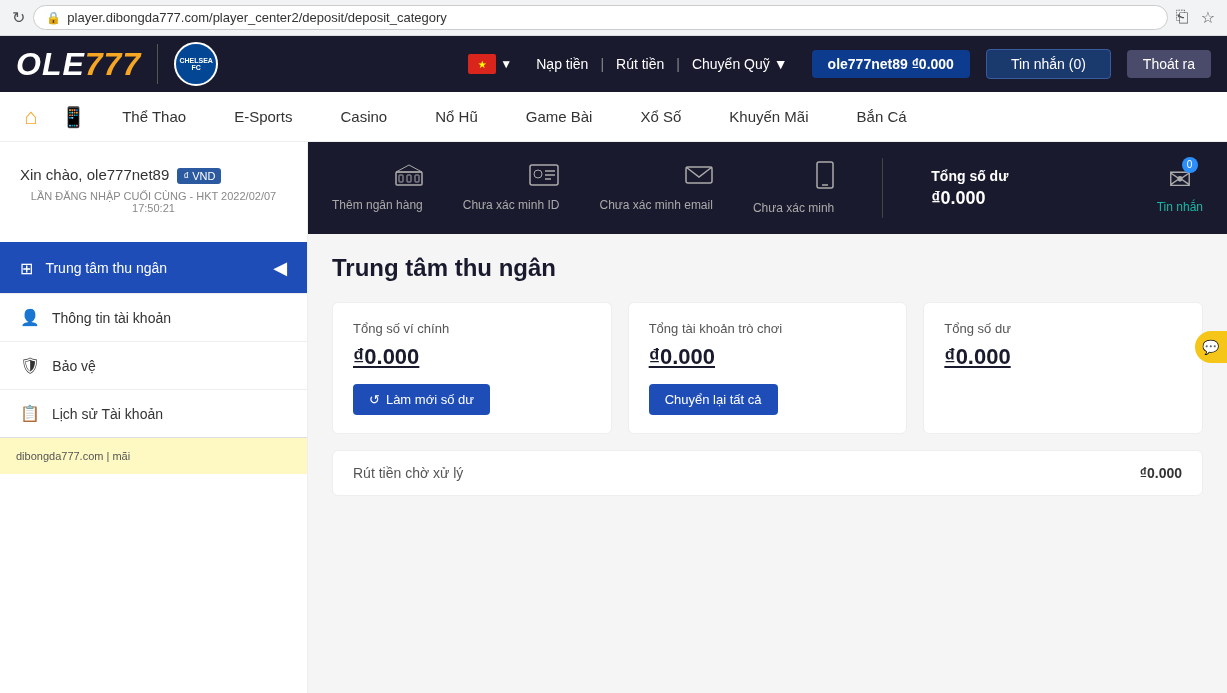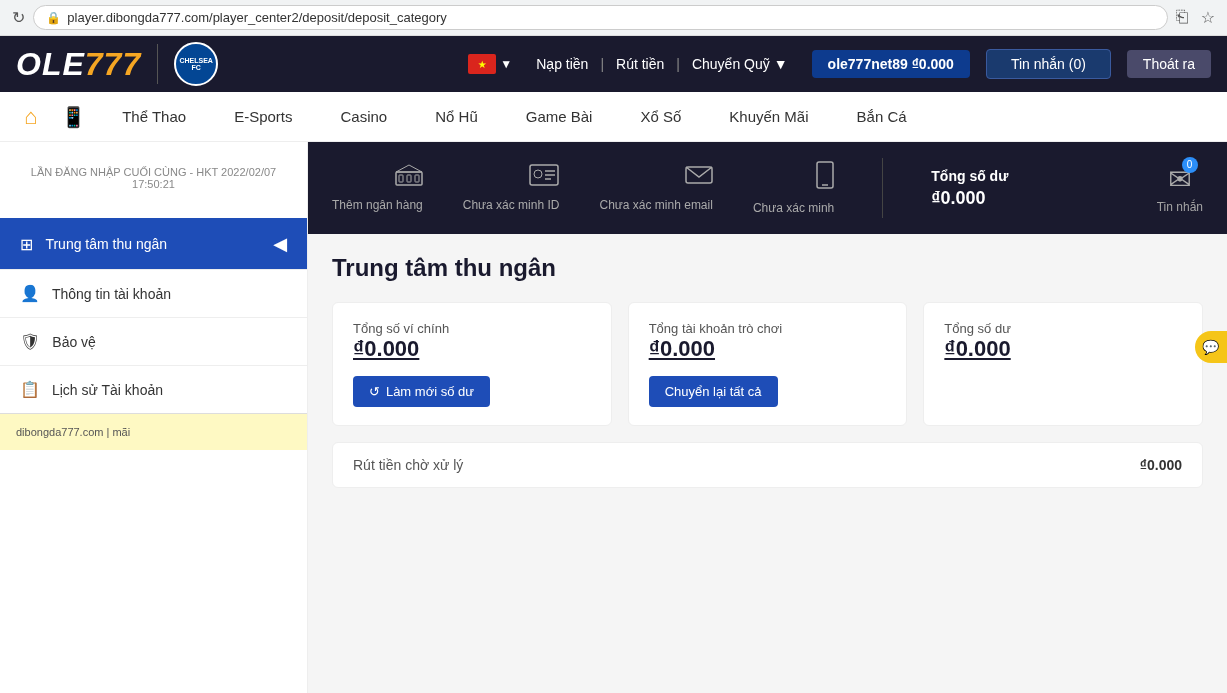--- a/index.html
+++ b/index.html
@@ -306,21 +306,21 @@
       background: #2c8ef8;
       color: white;
       font-size: 10px;
       width: 16px;
       height: 16px;
       border-radius: 50%;
       display: flex;
       align-items: center;
       justify-content: center;
     }
-    .msg-label { font-size: 12px; color: #a3a3a3; }
+    .msg-label { font-size: 12px; color: #14b8a6; }
 
     
     .content-body {
       padding: 20px 24px;
     }
     .page-title {
       font-size: 24px;
       font-weight: bold;
       color: #1a1a2e;
       margin-bottom: 20px;
@@ -335,20 +335,21 @@
     .card {
       background: white;
       border: 1px solid #eee;
       border-radius: 6px;
       padding: 18px 20px;
       flex: 1;
     }
     .card-title {
       font-size: 13px;
       color: #555;
+      margin-bottom: 8px;
     }
     .card-amount {
       font-size: 22px;
       font-weight: bold;
       color: #1a1a2e;
       margin-bottom: 14px;
       text-decoration: underline;
       text-decoration-color: #1a1a2e;
     }
     .card-btn {
@@ -466,20 +467,24 @@
   <span class="nav-item">Game Bài</span>
   <span class="nav-item">Xổ Số</span>
   <span class="nav-item">Khuyến Mãi</span>
   <span class="nav-item">Bắn Cá</span>
 </div>
 
 <div class="main-layout">
 
   <div class="sidebar">
     <div class="user-info">
+      <div class="user-greeting">
+        <span>Xin chào, ole777net89</span>
+        <span class="vnd-badge">₫ VND</span>
+      </div>
       <div class="last-login">
         <span>LẦN ĐĂNG NHẬP CUỐI CÙNG - HKT 2022/02/07</span>
         <br>
         <span>17:50:21</span>
       </div>
     </div>
 
     <div class="sidebar-menu">
       <div class="sidebar-item active">
         <span class="icon">⊞</span>

